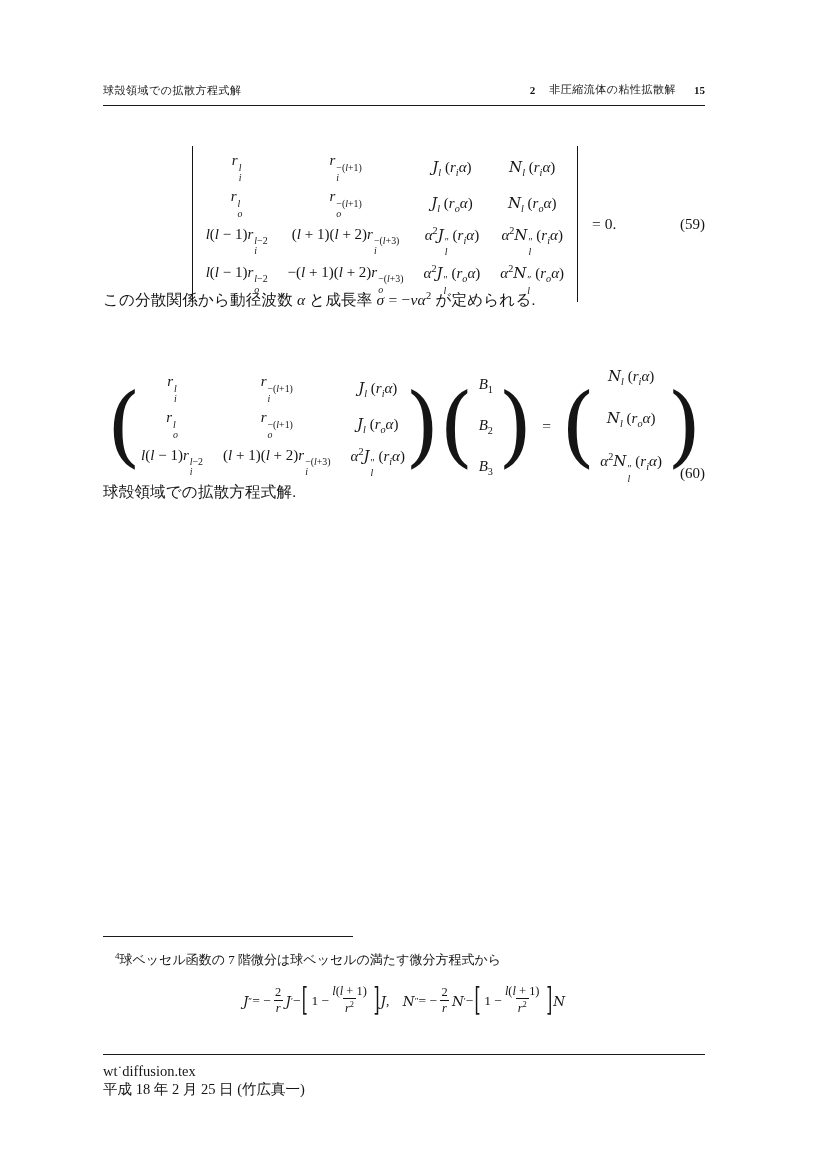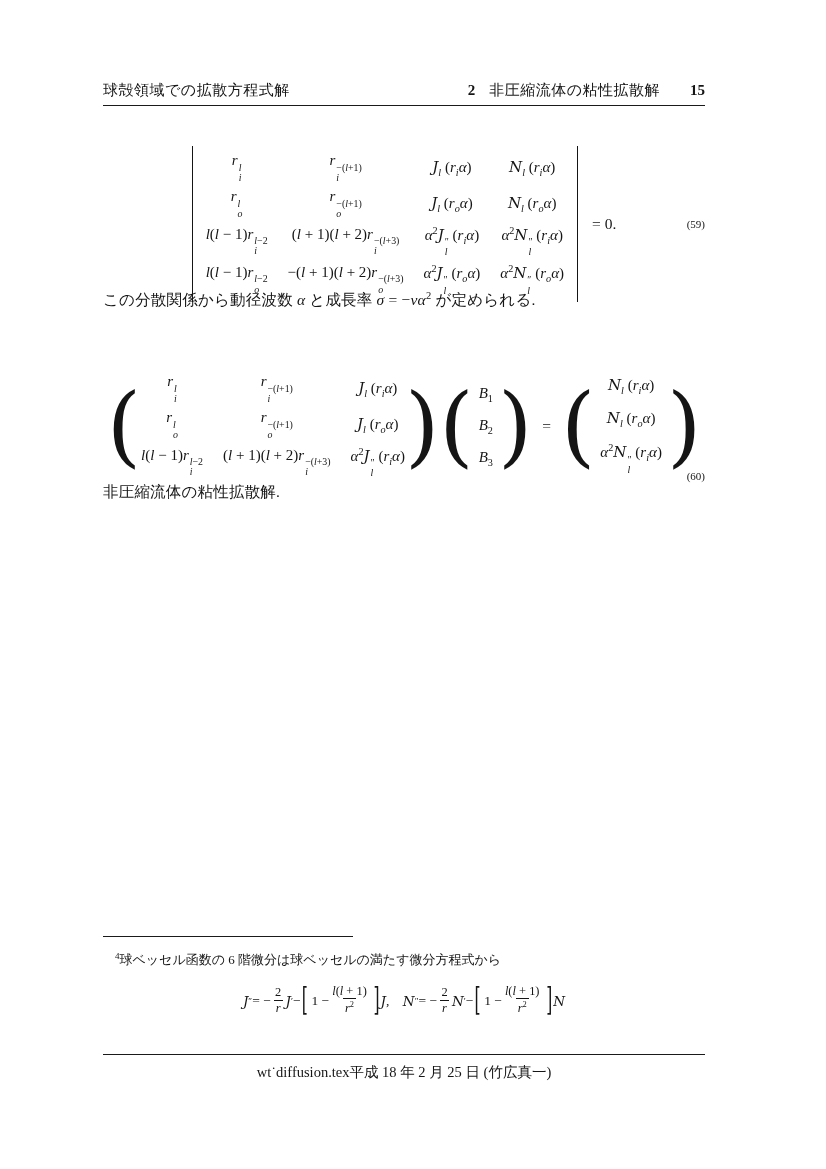--- a/index.html
+++ b/index.html
@@ -3,27 +3,27 @@
 <meta charset="utf-8">
 <style>
   html,body{margin:0;padding:0;background:#e8e8e8;}
   .page{
     position:relative;width:826px;height:1169px;margin:0 auto;background:#ffffff;
     font-family:"Liberation Serif","DejaVu Serif",serif;color:#151515;overflow:hidden;
   }
   
   .pagehead{
     position:absolute;left:103px;top:80px;width:602px;
-    display:flex;align-items:flex-end;font-size:15px;line-height:20px;
+    display:flex;align-items:flex-end;font-size:11px;line-height:20px;
     border-bottom:1.5px solid #1a1a1a;padding-bottom:5px;
   }
   .head-left{flex:1;font-family:"Liberation Sans","DejaVu Sans",sans-serif;font-weight:500;letter-spacing:0.5px;}
   .secnum{font-weight:bold;margin-right:14px;}
-  .sectitle{font-family:Liberation Sans, sans-serif;font-weight:500;letter-spacing:0.5px;}
-  .pagenum{font-weight:bold;margin-left:30px;}
+  .sectitle{font-family:Liberation Mono, monospace;font-weight:500;letter-spacing:0.5px;}
+  .pagenum{font-weight:bold;margin-left:18px;}
   
   .para{
     position:absolute;left:103px;width:602px;margin:0;
     font-size:15.5px;line-height:27px;letter-spacing:0.2px;
   }
   .p1{top:134px;}
   .p2{top:282px;}
   .p3{top:324px;}
   .p4{top:478px;}
   .fnmark{font-size:10px;vertical-align:super;margin-left:3px;}
@@ -39,37 +39,37 @@
   .br{display:inline-block;transform:scaleY(2.0);transform-origin:50% 55%;font-size:1.15em;padding:0 1px;font-family:"DejaVu Serif",serif;}
   
   .equation{position:absolute;left:103px;width:602px;display:flex;justify-content:center;align-items:center;font-size:15px;}
   .eq59{top:172px;height:104px;}
   .eq60{top:384px;height:84px;}
   .det{border-left:1.4px solid #151515;border-right:1.4px solid #151515;padding:6px 13px;}
   .mat{display:grid;justify-items:center;align-items:center;column-gap:20px;row-gap:5px;}
   .mat4{grid-template-columns:repeat(4,auto);}
   .mat3{grid-template-columns:repeat(3,auto);}
   .eqrhs{margin-left:14px;font-size:15.5px;}
-  .eqno{position:absolute;right:0;top:50%;transform:translateY(-50%);font-size:11px;}
+  .eqno{position:absolute;right:0;top:50%;transform:translateY(-50%);font-size:15px;}
   .eqno60{top:auto;bottom:-14px;transform:none;margin-top:36px;}
   .paren{font-size:88px;line-height:0.88;font-family:"DejaVu Serif",serif;font-weight:400;}
-  .vec{display:grid;row-gap:13px;justify-items:center;align-items:center;padding:0 5px;}
+  .vec{display:grid;row-gap:22px;justify-items:center;align-items:center;padding:0 5px;}
   .eqeq{margin:0 10px;font-size:15.5px;}
   
   .fnrule{position:absolute;left:103px;top:936px;width:250px;border-top:1.6px solid #1a1a1a;}
   .fntext{position:absolute;left:103px;width:602px;margin:0;font-size:13px;line-height:20px;}
   .fnt1{top:946px;text-indent:12px;}
   .fnt1 sup{font-size:9px;}
   .fneq{position:absolute;left:103px;top:978px;width:602px;display:flex;justify-content:center;align-items:center;font-size:13.5px;height:46px;}
   .fnt2{top:1032px;}
   
   .pagefoot{
     position:absolute;left:103px;top:1054px;width:602px;
     display:flex;justify-content:center;align-items:baseline;
-    border-top:1.4px solid #1a1a1a;padding-top:8px;font-size:14.5px;
+    border-top:1.4px solid #1a1a1a;padding-top:8px;font-size:14.5px;flex-direction:column;
   }
 </style>
 </head>
 <body>
 
 <div class="page">
 
   <header class="pagehead">
     <span class="head-left">球殻領域での拡散方程式解</span>
     <span class="secnum">2</span>
@@ -191,24 +191,24 @@
         <div class="vcell"><span class="cal">N</span><sub><i>l</i></sub> (<i>r</i><sub><i>o</i></sub><i>α</i>)</div>
         <div class="vcell"><i>α</i><sup>2</sup><span class="cal">N</span><span class="ss">
             <span class="t">″</span>
             <span class="b"><i>l</i></span>
           </span> (<i>r</i><sub><i>i</i></sub><i>α</i>)</div>
       </div>
     <span class="paren">)</span>
     <span class="eqno eqno60">(60)</span>
   </div>
 
-  <p class="para p4">非圧縮流体の粘性拡散解.</p>
+  <p class="para p4">球殻領域での拡散方程式解.</p>
 
   <div class="fnrule"></div>
-  <p class="fntext fnt1"><sup>4</sup><span>球ベッセル函数の 6 階微分は球ベッセルの満たす微分方程式から</span></p>
+  <p class="fntext fnt1"><sup>4</sup><span>球ベッセル函数の 7 階微分は球ベッセルの満たす微分方程式から</span></p>
   <div class="fneq"><span class="cal">J</span><sup>″</sup> = −<span class="frac">
         <span class="num">2</span>
         <span class="den"><i>r</i></span>
       </span><span class="cal">J</span><sup>′</sup> − <span class="br">[</span> 1 − <span class="frac">
         <span class="num"><i>l</i>(<i>l</i> + 1)</span>
         <span class="den"><i>r</i><sup>2</sup></span>
       </span> <span class="br">]</span> <span class="cal">J</span>, <span class="cal">N</span><sup>″</sup> = −<span class="frac">
         <span class="num">2</span>
         <span class="den"><i>r</i></span>
       </span><span class="cal">N</span><sup>′</sup> − <span class="br">[</span> 1 − <span class="frac">

